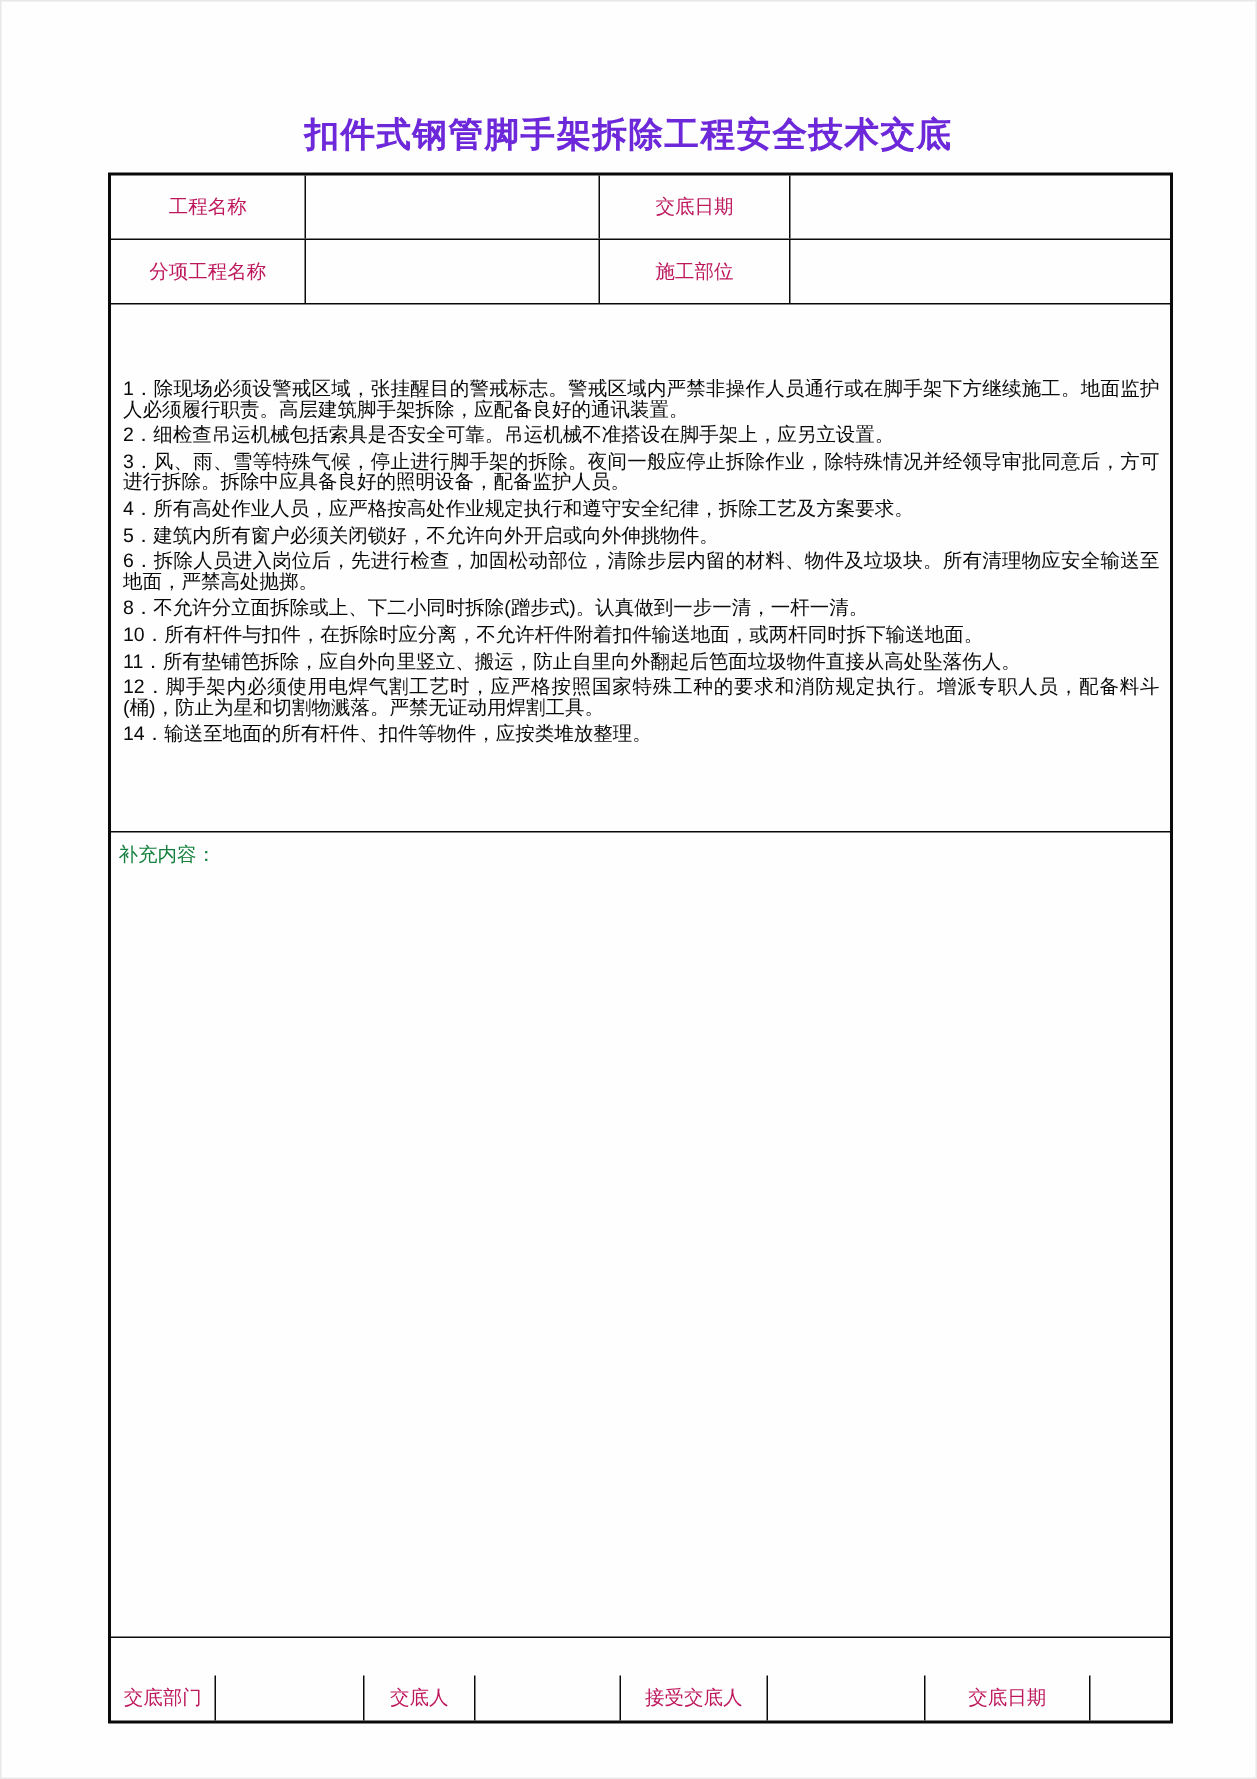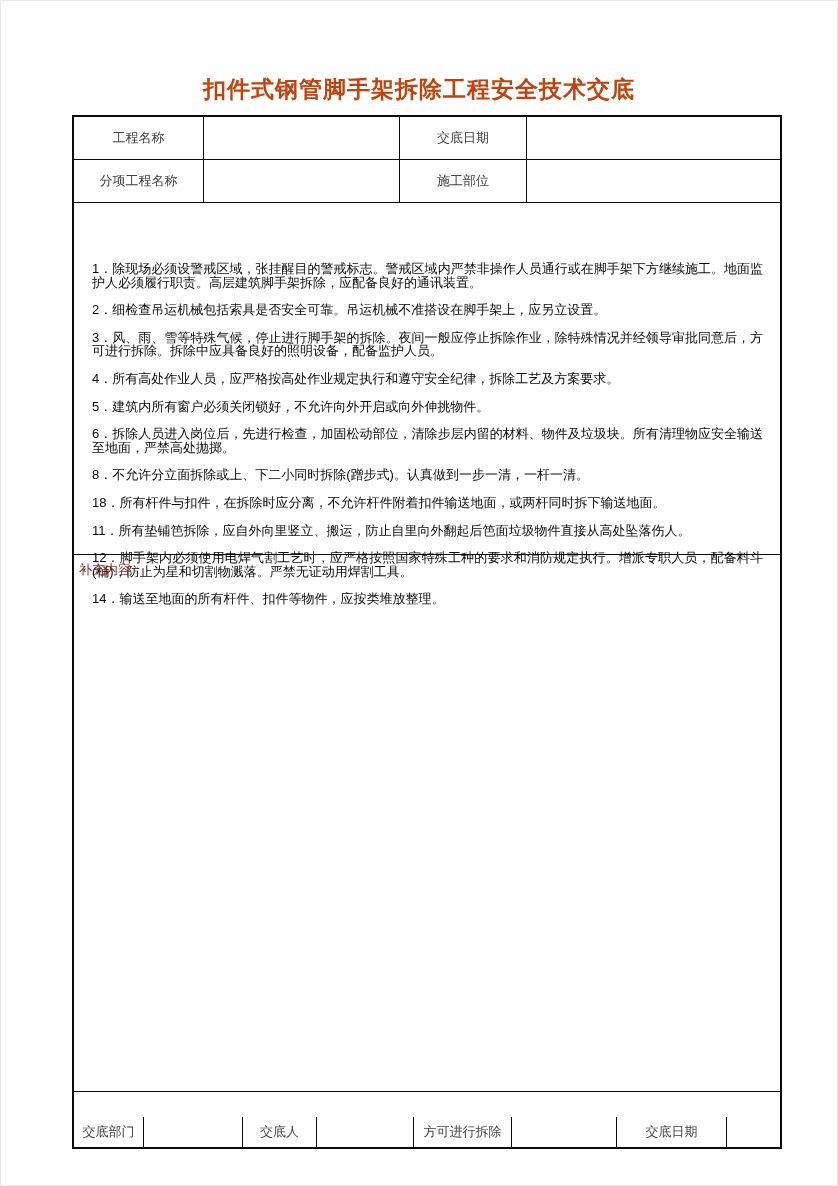--- a/index.html
+++ b/index.html
@@ -15,21 +15,21 @@
   }
   .doc-title {
     position: absolute;
     top: 74px;
     left: 0;
     width: 838px;
     text-align: center;
     font-size: 23px;
     font-weight: 700;
     letter-spacing: 1px;
-    color: #c2410c;
+    color: #6d28d9;
   }
   .doc-table {
     position: absolute;
     left: 72px;
     top: 115px;
     width: 706px;
     border: 2px solid #0a0a0a;
   }
   .hrow {
     display: grid;
@@ -42,47 +42,47 @@
     grid-template-columns: 70px 99px 74px 97px 98px 105px 110px 1fr;
     height: 30px;
     margin-top: 25px;
   }
   .cell {
     border-right: 1px solid #0a0a0a;
     display: flex;
     align-items: center;
     justify-content: center;
     font-size: 13px;
-    color: #404040;
+    color: #be185d;
     overflow: hidden;
     white-space: nowrap;
   }
   .cell:last-child { border-right: none; }
   .content-box {
     height: 352px;
     border-bottom: 1px solid #0a0a0a;
     box-sizing: border-box;
     padding: 45px 3px 0 4px;
   }
   .items {
     font-size: 13px;
     line-height: 13.6px;
     color: #0a0a0a;
     text-align: justify;
   }
-  .safety-item { margin: 14px; padding: 0; }
+  .safety-item { margin: 4px; padding: 0; }
   .supplement-box {
     height: 537px;
     border-bottom: 1px solid #0a0a0a;
     box-sizing: border-box;
     padding: 6px 4px 0 5px;
   }
   .supp-label {
     font-size: 13px;
-    color: #7f1d1d;
+    color: #15803d;
   }
 </style>
 </head>
 <body>
 
 <div class="page">
 
   <div class="doc-title">扣件式钢管脚手架拆除工程安全技术交底</div>
 
   <div class="doc-table">
@@ -103,36 +103,36 @@
 
     <div class="content-box">
       <div class="items">
         <div class="safety-item">1．除现场必须设警戒区域，张挂醒目的警戒标志。警戒区域内严禁非操作人员通行或在脚手架下方继续施工。地面监护人必须履行职责。高层建筑脚手架拆除，应配备良好的通讯装置。</div>
         <div class="safety-item">2．细检查吊运机械包括索具是否安全可靠。吊运机械不准搭设在脚手架上，应另立设置。</div>
         <div class="safety-item">3．风、雨、雪等特殊气候，停止进行脚手架的拆除。夜间一般应停止拆除作业，除特殊情况并经领导审批同意后，方可进行拆除。拆除中应具备良好的照明设备，配备监护人员。</div>
         <div class="safety-item">4．所有高处作业人员，应严格按高处作业规定执行和遵守安全纪律，拆除工艺及方案要求。</div>
         <div class="safety-item">5．建筑内所有窗户必须关闭锁好，不允许向外开启或向外伸挑物件。</div>
         <div class="safety-item">6．拆除人员进入岗位后，先进行检查，加固松动部位，清除步层内留的材料、物件及垃圾块。所有清理物应安全输送至地面，严禁高处抛掷。</div>
         <div class="safety-item">8．不允许分立面拆除或上、下二小同时拆除(蹭步式)。认真做到一步一清，一杆一清。</div>
-        <div class="safety-item">18．所有杆件与扣件，在拆除时应分离，不允许杆件附着扣件输送地面，或两杆同时拆下输送地面。</div>
+        <div class="safety-item">10．所有杆件与扣件，在拆除时应分离，不允许杆件附着扣件输送地面，或两杆同时拆下输送地面。</div>
         <div class="safety-item">11．所有垫铺笆拆除，应自外向里竖立、搬运，防止自里向外翻起后笆面垃圾物件直接从高处坠落伤人。</div>
         <div class="safety-item">12．脚手架内必须使用电焊气割工艺时，应严格按照国家特殊工种的要求和消防规定执行。增派专职人员，配备料斗(桶)，防止为星和切割物溅落。严禁无证动用焊割工具。</div>
         <div class="safety-item">14．输送至地面的所有杆件、扣件等物件，应按类堆放整理。</div>
       </div>
     </div>
 
     <div class="supplement-box">
       <div class="supp-label">补充内容：</div>
     </div>
 
     <div class="frow">
       <div class="cell">交底部门</div>
       <div class="cell"></div>
       <div class="cell">交底人</div>
       <div class="cell"></div>
-      <div class="cell">方可进行拆除</div>
+      <div class="cell">接受交底人</div>
       <div class="cell"></div>
       <div class="cell">交底日期</div>
       <div class="cell"></div>
     </div>
 
   </div>
 </div>
 
 </body></html>

